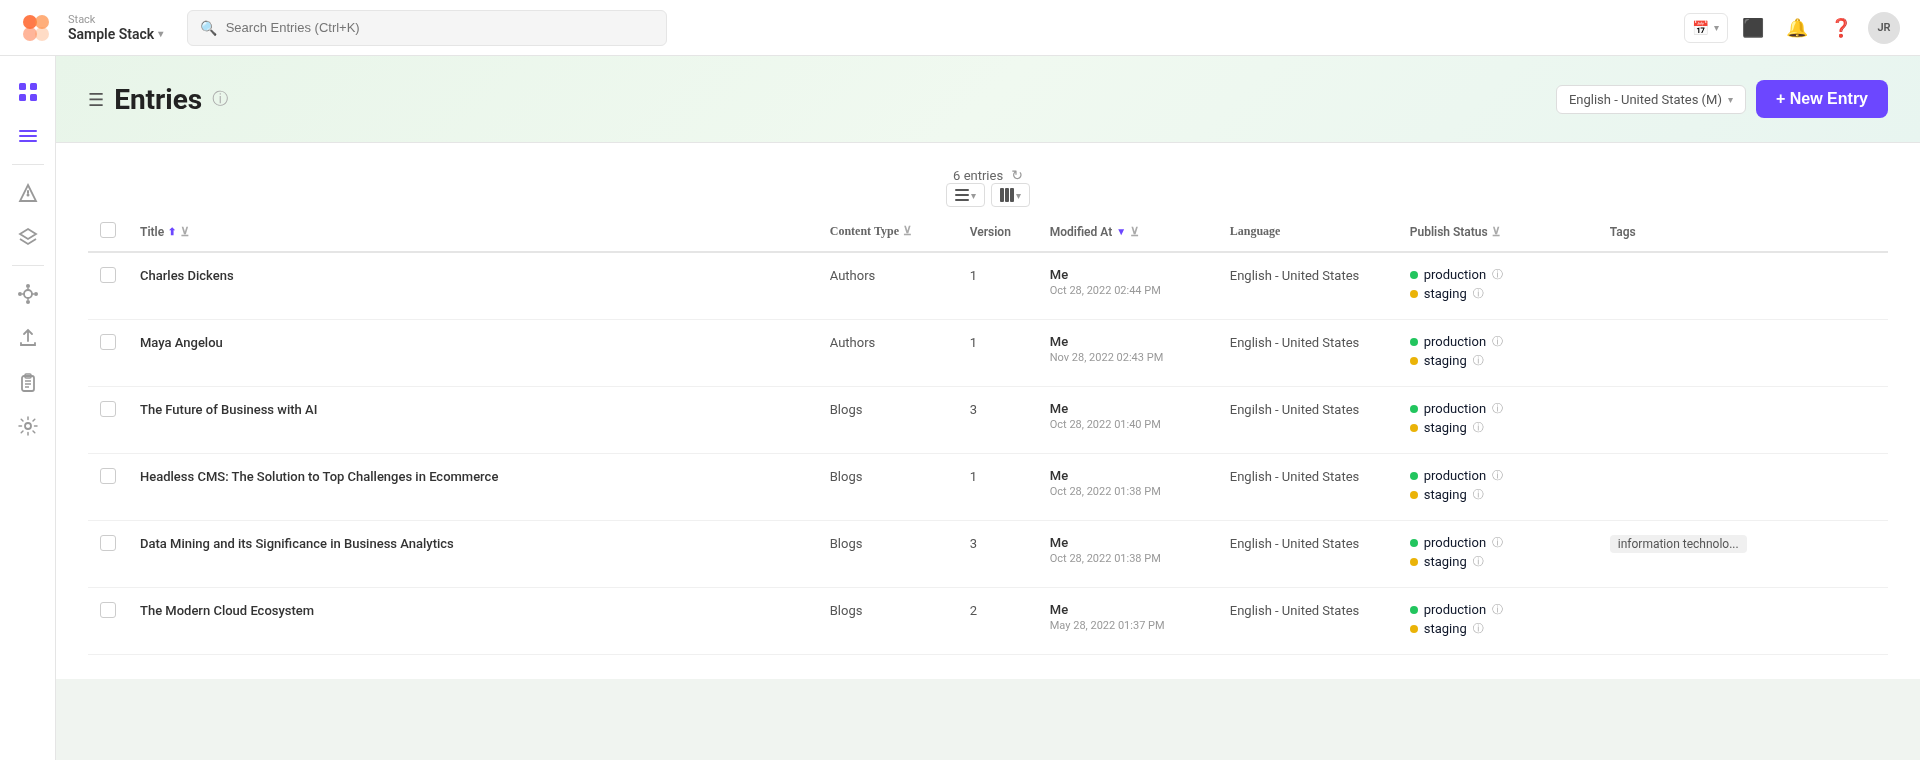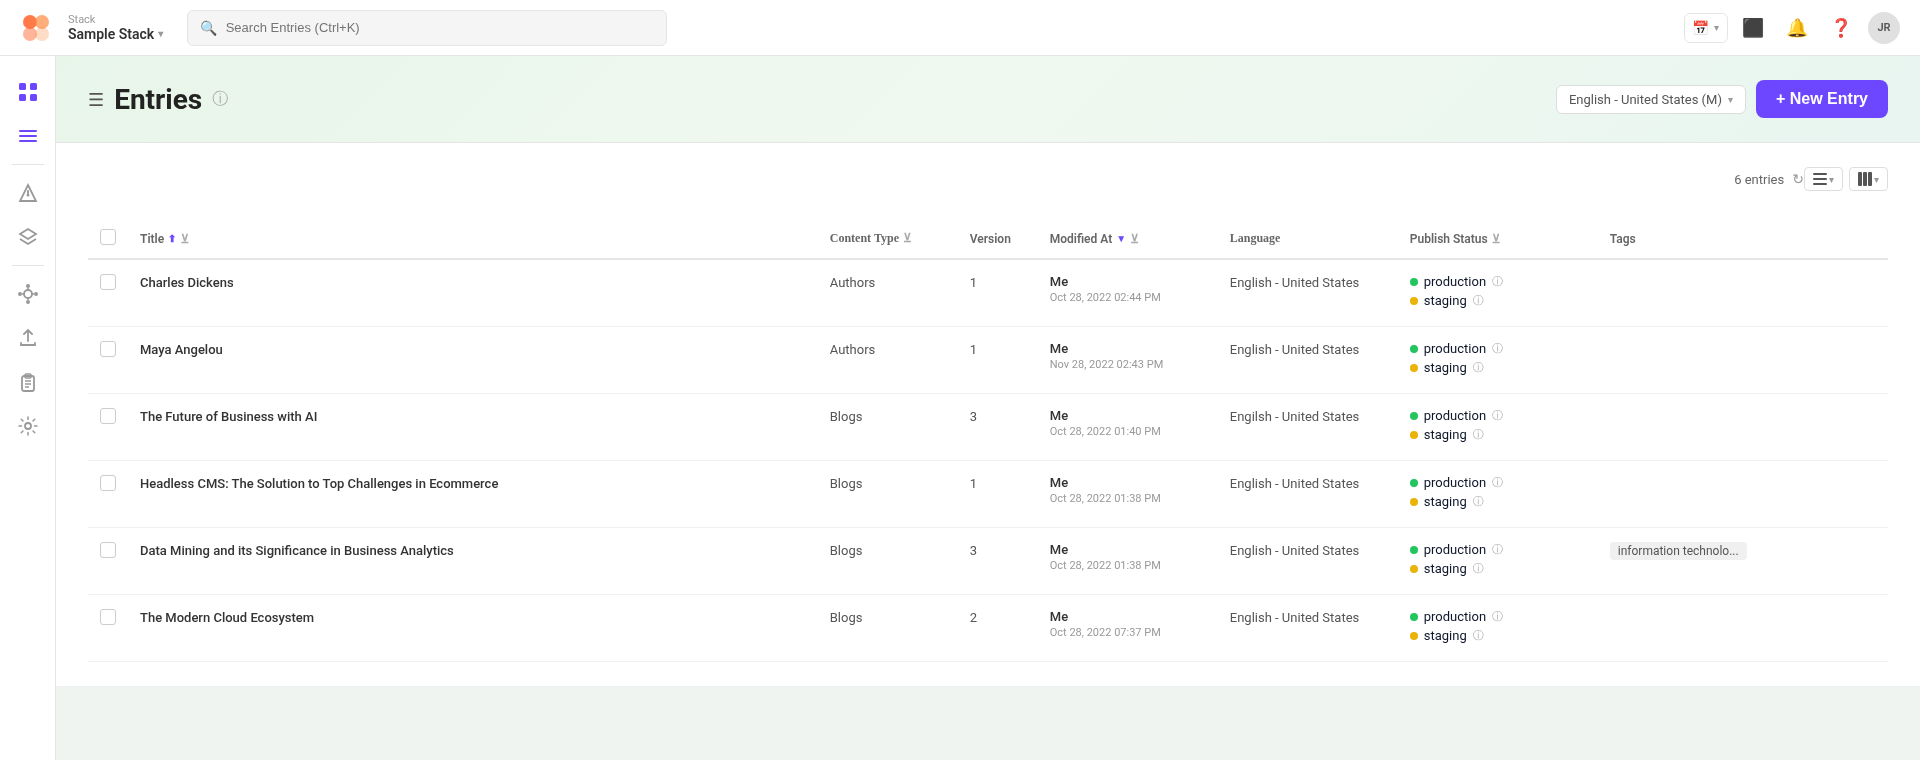--- a/index.html
+++ b/index.html
@@ -64,21 +64,21 @@
       display: flex; align-items: center; gap: 6px; padding: 10px 20px;
       background: #6C47FF; color: #fff; border: none; border-radius: 8px;
       font-size: 16px; font-weight: 600; cursor: pointer;
     }
     .page-header-right { display: flex; align-items: center; gap: 10px; }
 
     
     .content { padding: 24px 32px; background: #fff; margin: 0; }
 
     
-    .table-controls { display: flex; align-items: center; justify-content: flex-end; margin-bottom: 28px; }
+    .table-controls { display: flex; align-items: center; justify-content: flex-end; margin-bottom: 5px; flex-direction: column; }
     .entries-count { display: flex; align-items: center; gap: 8px; font-size: 13px; color: #666; }
     .refresh-icon { color: #999; cursor: pointer; font-size: 14px; }
     .view-toggles { display: flex; align-items: center; gap: 6px; }
     .view-btn { display: flex; align-items: center; gap: 2px; padding: 4px 8px; border: 1px solid #ddd; border-radius: 4px; cursor: pointer; background: #fff; color: #555; font-size: 13px; }
 
     
     .entries-table { width: 100%; border-collapse: collapse; }
     .entries-table th {
       text-align: left; padding: 10px 12px; font-size: 12px; font-weight: 600;
       color: #666; border-bottom: 2px solid #e5e5e5; white-space: nowrap;
@@ -436,21 +436,21 @@
             </td>
             <td><span class="tag-chip">information technolo...</span></td>
           </tr>
           <tr>
             <td><span class="checkbox"></span></td>
             <td><span class="entry-title" style="cursor:pointer;">The Modern Cloud Ecosystem</span></td>
             <td><span class="content-type">Blogs</span></td>
             <td><span class="version-num">2</span></td>
             <td>
     <div class="modified-user">Me</div>
-    <div class="modified-date">Oct 28, 2022 07:37 PM</div>
+    <div class="modified-date">May 28, 2022 01:37 PM</div>
   </td>
             <td><span class="language-text">English - United States</span></td>
             <td>
               <div class="publish-row">
       <span class="dot dot-green"></span>
       <span class="publish-label">production</span>
       <span class="info-icon">ⓘ</span>
     </div>
               <div class="publish-row">
       <span class="dot dot-yellow"></span>

